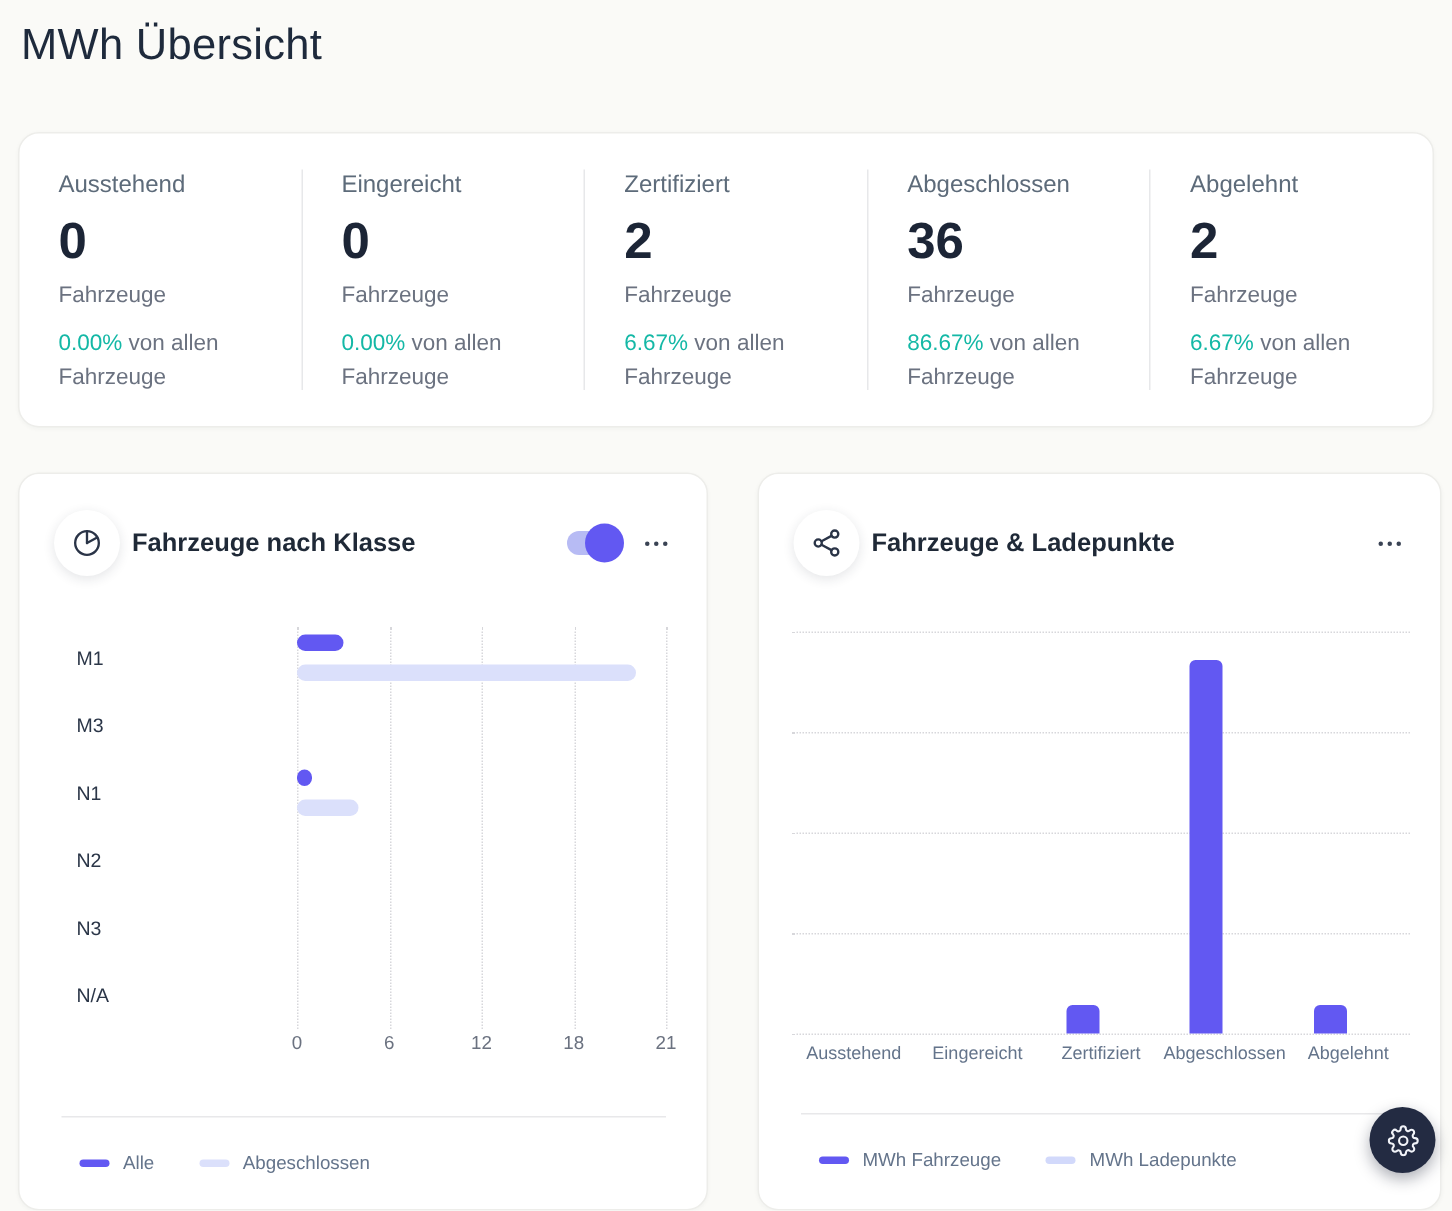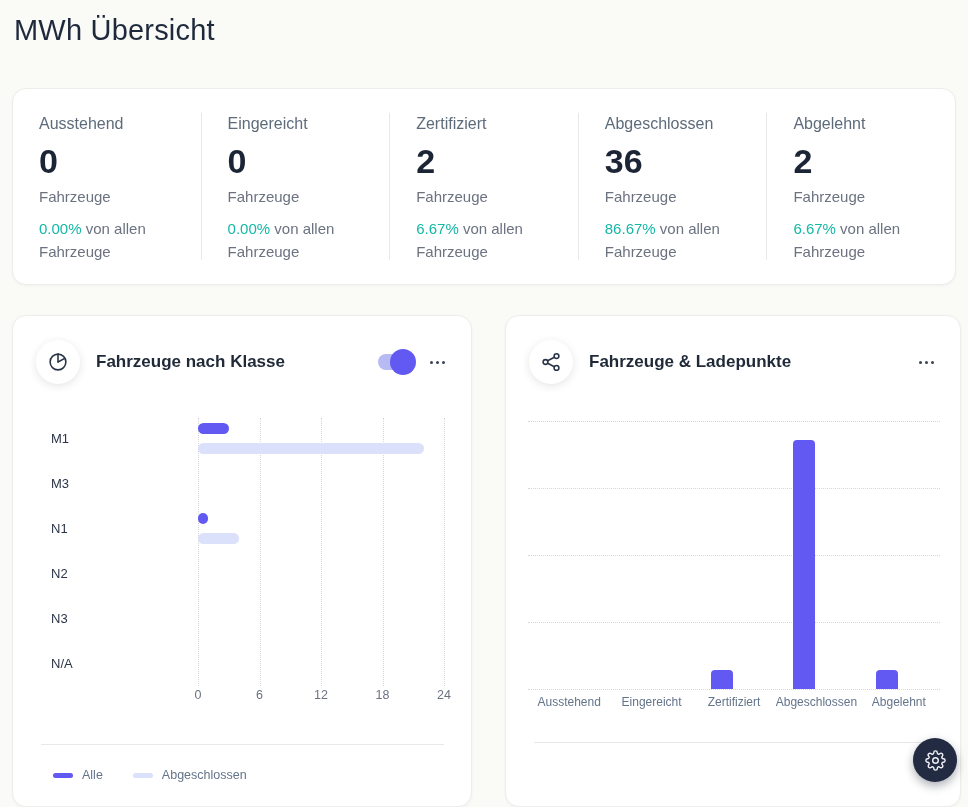--- a/index.html
+++ b/index.html
@@ -29,21 +29,21 @@
   .stat-pct { color: #14b8a6; }
   
   .chart-card-left  { left: 12px;  top: 315px; width: 460px; height: 492px; }
   .chart-card-right { left: 505px; top: 315px; width: 456px; height: 492px; }
   .card-header { display: flex; align-items: center; padding: 24px 24px 0 23px; }
   .icon-circle {
     width: 44px; height: 44px; border-radius: 50%; background: #fff;
     box-shadow: 0 2px 8px rgba(30,40,60,0.12); flex: 0 0 auto;
     display: flex; align-items: center; justify-content: center;
   }
-  .card-title { margin-left: 16px; font-size: 17px; font-weight: 700; color: #1f2937; }
+  .card-title { margin-left: 8px; font-size: 17px; font-weight: 700; color: #1f2937; }
   .header-spacer { flex: 1; }
   .toggle { position: relative; width: 36px; height: 16px; border-radius: 8px; background: #b7bbf4; margin-right: 14px; cursor: pointer; }
   .toggle-knob { position: absolute; right: -2px; top: -5px; width: 26px; height: 26px; border-radius: 50%; background: #6258f2; }
   .dots-menu { display: flex; gap: 3px; cursor: pointer; padding: 4px 2px; }
   .dots-menu i { width: 3px; height: 3px; border-radius: 50%; background: #3a4354; }
   
   .h-chart { display: flex; margin: 32px 27px 0 28px; height: 270px; }
   .h-labels { width: 157px; }
   .h-row-label { height: 45px; display: flex; align-items: center; padding-left: 10px; font-size: 13px; color: #2b3648; }
   .h-plot { flex: 1; position: relative; }
@@ -174,21 +174,21 @@
           <div class="h-bar" style="background: rgb(98, 88, 242); width: 0%; visibility: hidden;"></div>
           <div class="h-bar" style="background: rgb(219, 224, 251); width: 0%; visibility: hidden;"></div>
         </div>
       </div>
   </div>
   <div class="h-axis" id="class-axis">
       <span class="tick" style="left: 0%;">0</span>
       <span class="tick" style="left: 25%;">6</span>
       <span class="tick" style="left: 50%;">12</span>
       <span class="tick" style="left: 75%;">18</span>
-      <span class="tick" style="left: 100%;">24</span>
+      <span class="tick" style="left: 100%;">21</span>
     </div>
 
   <hr class="card-divider">
   <div class="legend" id="legend-left">
       <div class="legend-item">
         <span class="legend-pill" style="background: rgb(98, 88, 242);"></span>
         <span class="legend-label">Alle</span>
       </div>
       <div class="legend-item">
         <span class="legend-pill" style="background: rgb(219, 224, 251);"></span>
@@ -248,20 +248,30 @@
     </div>
   <div class="v-cats" id="vc-cats">
       <div class="v-cat">Ausstehend</div>
       <div class="v-cat">Eingereicht</div>
       <div class="v-cat">Zertifiziert</div>
       <div class="v-cat">Abgeschlossen</div>
       <div class="v-cat">Abgelehnt</div>
     </div>
 
   <hr class="card-divider v-divider">
+  <div class="legend" id="legend-right">
+      <div class="legend-item">
+        <span class="legend-pill" style="background: rgb(98, 88, 242);"></span>
+        <span class="legend-label">MWh Fahrzeuge</span>
+      </div>
+      <div class="legend-item">
+        <span class="legend-pill" style="background: rgb(210, 217, 251);"></span>
+        <span class="legend-label">MWh Ladepunkte</span>
+      </div>
+    </div>
 </section>
 
 <button class="fab">
   <span>
     <svg width="21" height="21" viewBox="0 0 24 24" fill="none" stroke="#f1f3f8" stroke-width="1.6" stroke-linecap="round" stroke-linejoin="round">
       <circle cx="12" cy="12" r="3.2"></circle>
       <path d="M19.4 15a1.65 1.65 0 0 0 .33 1.82l.06.06a2 2 0 1 1-2.83 2.83l-.06-.06a1.65 1.65 0 0 0-1.82-.33 1.65 1.65 0 0 0-1 1.51V21a2 2 0 1 1-4 0v-.09A1.65 1.65 0 0 0 9 19.4a1.65 1.65 0 0 0-1.82.33l-.06.06a2 2 0 1 1-2.83-2.83l.06-.06a1.65 1.65 0 0 0 .33-1.82 1.65 1.65 0 0 0-1.51-1H3a2 2 0 1 1 0-4h.09A1.65 1.65 0 0 0 4.6 9a1.65 1.65 0 0 0-.33-1.82l-.06-.06a2 2 0 1 1 2.83-2.83l.06.06a1.65 1.65 0 0 0 1.82.33H9a1.65 1.65 0 0 0 1-1.51V3a2 2 0 1 1 4 0v.09a1.65 1.65 0 0 0 1 1.51 1.65 1.65 0 0 0 1.82-.33l.06-.06a2 2 0 1 1 2.83 2.83l-.06.06a1.65 1.65 0 0 0-.33 1.82V9a1.65 1.65 0 0 0 1.51 1H21a2 2 0 1 1 0 4h-.09a1.65 1.65 0 0 0-1.51 1z"></path>
     </svg>
   </span>
 </button>

